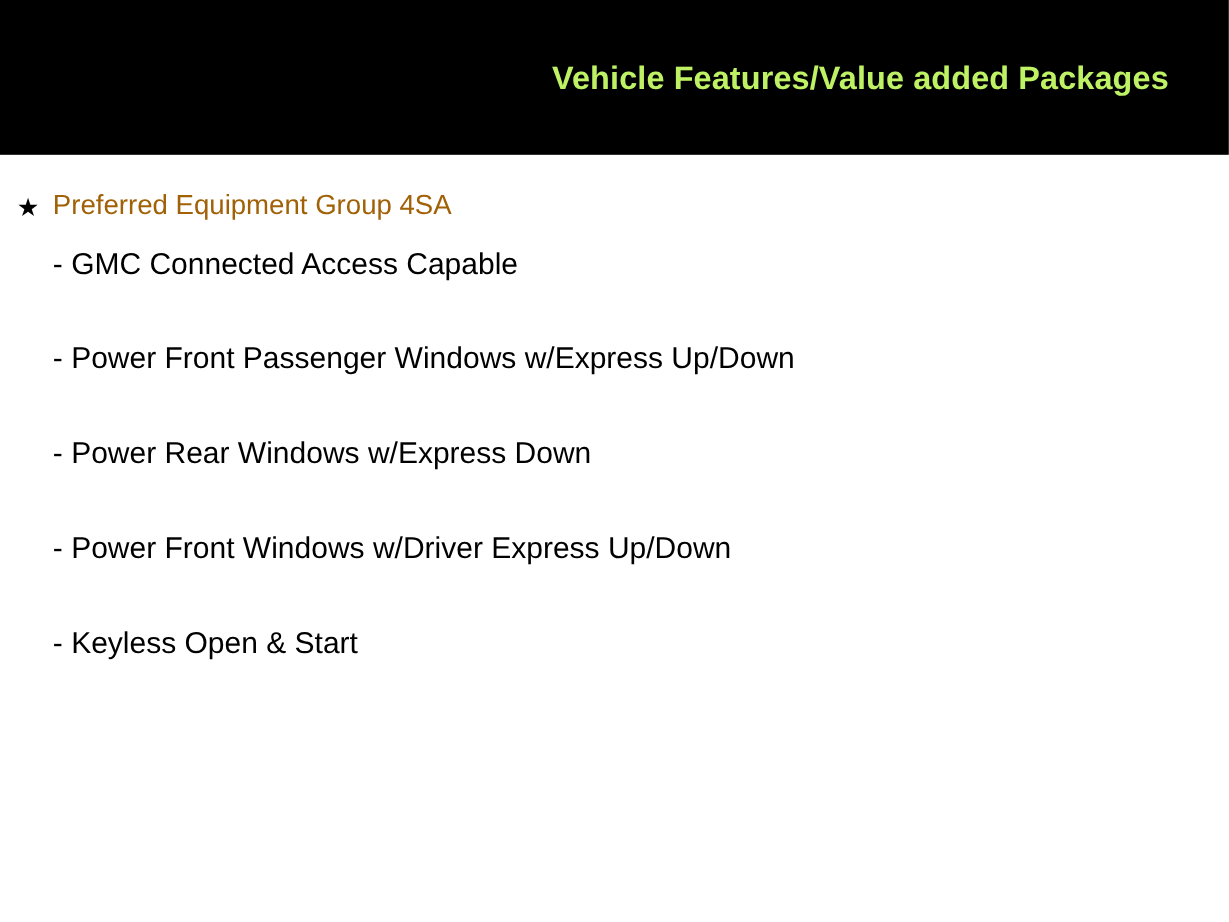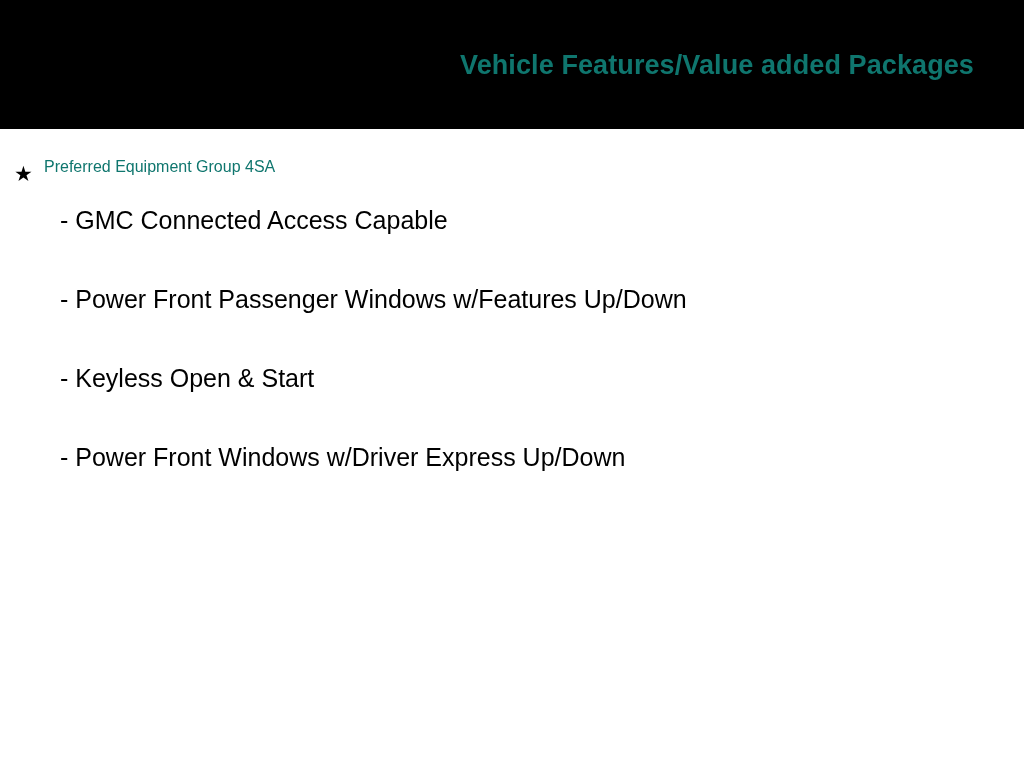--- a/index.html
+++ b/index.html
@@ -24,21 +24,21 @@
     left: 0;
     top: 0;
     width: 1024px;
     height: 129px;
     background: #000000;
   }
   .header-title {
     position: absolute;
     right: 50px;
     top: 50px;
-    color: #0f766e;
+    color: #bef264;
     font-size: 27px;
     font-weight: bold;
     letter-spacing: 0.1px;
     white-space: nowrap;
     text-align: right;
   }
   .content {
     position: absolute;
     left: 0;
     top: 129px;
@@ -53,30 +53,30 @@
   }
   .bullet-star {
     width: 30px;
     flex: 0 0 30px;
     font-size: 21px;
     line-height: 1;
     color: #000000;
     padding-top: 34px;
   }
   .bullet-text {
-    font-size: 16px;
-    color: #0f766e;
+    font-size: 23px;
+    color: #a16207;
     line-height: 1;
     padding-top: 30px;
     white-space: nowrap;
   }
   .sub-row {
     position: relative;
     height: 79px;
-    padding-left: 60px;
+    padding-left: 44px;
   }
   .sub-text {
     font-size: 25px;
     color: #000000;
     line-height: 1;
     padding-top: 30px;
     white-space: nowrap;
   }
 </style>
 </head>
@@ -93,28 +93,31 @@
     <div class="bullet-row">
       <span class="bullet-star">★</span>
       <span class="bullet-text">Preferred Equipment Group 4SA</span>
     </div>
 
     <div class="sub-row">
       <span class="sub-text">- GMC Connected Access Capable</span>
     </div>
 
     <div class="sub-row">
-      <span class="sub-text">- Power Front Passenger Windows w/Features Up/Down</span>
+      <span class="sub-text">- Power Front Passenger Windows w/Express Up/Down</span>
+    </div>
+
+    <div class="sub-row">
+      <span class="sub-text">- Power Rear Windows w/Express Down</span>
     </div>
 
 
 
+    <div class="sub-row">
+      <span class="sub-text">- Power Front Windows w/Driver Express Up/Down</span>
+    </div>
 
     <div class="sub-row">
       <span class="sub-text">- Keyless Open &amp; Start</span>
-    </div>
-
-    <div class="sub-row">
-      <span class="sub-text">- Power Front Windows w/Driver Express Up/Down</span>
     </div>
 
   </div>
 </div>
 
 </body></html>

